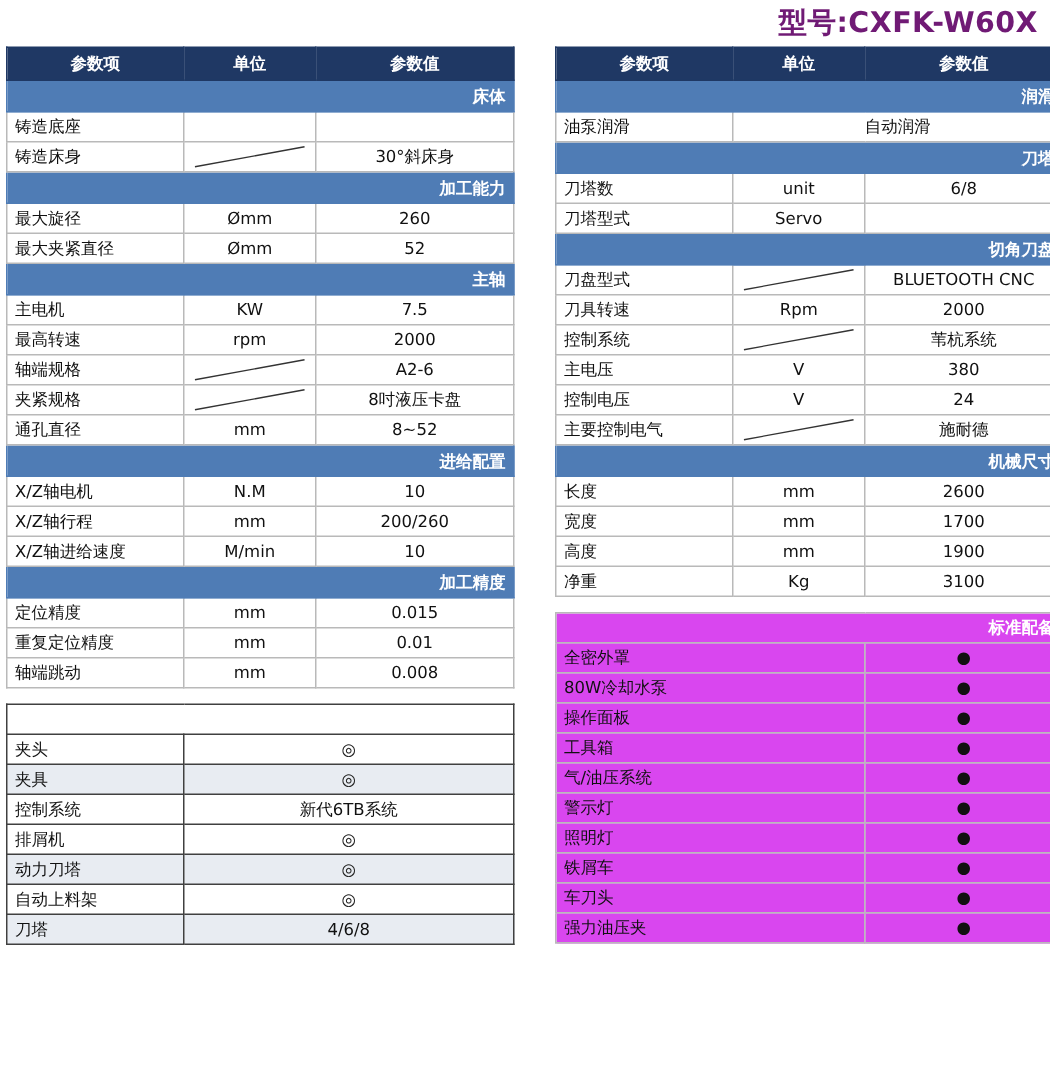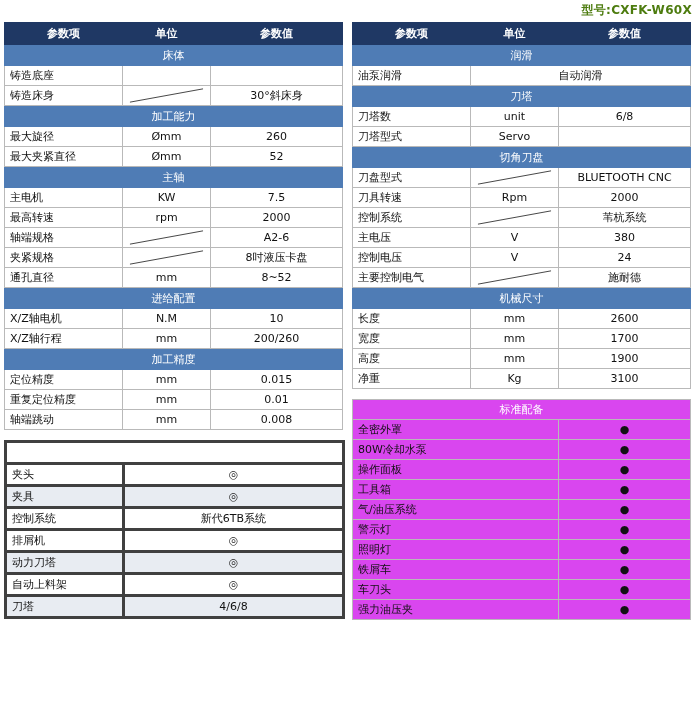--- a/index.html
+++ b/index.html
@@ -18,29 +18,29 @@
   }
   .page {
     position: relative;
     width: 700px;
     height: 726px;
     box-sizing: border-box;
     padding: 0 4px;
   }
   .title {
     text-align: right;
-    font-size: 12px;
+    font-size: 19px;
     font-weight: bold;
-    color: #4d7c0f;
+    color: #701a75;
     padding: 2px 4px 3px 0;
     letter-spacing: 0.3px;
   }
   .cols {
     display: flex;
-    gap: 10px;
+    gap: 28px;
     align-items: flex-start;
   }
   .col {
     width: 338px;
     flex: 0 0 338px;
   }
   table.spec {
     border-collapse: collapse;
     width: 100%;
     table-layout: fixed;
@@ -62,22 +62,22 @@
     background: #1f3864;
     color: #fff;
     font-weight: bold;
     text-align: center;
     height: 21px;
     border: 1px solid #1f3864;
   }
   tr.section td {
     background: #4f7cb5;
     color: #ffffff;
-    font-weight: normal;
-    text-align: center;
+    font-weight: bold;
+    text-align: right;
     height: 20px;
     border: 1px solid #4f7cb5;
   }
   td.lbl { text-align: left; }
   td.ctr { text-align: center; }
   td.shade { background: #e8ecf2; }
 
   
   td.slash {
     position: relative;
@@ -89,21 +89,21 @@
     height: 100%;
     position: absolute;
     left: 0; top: 0;
   }
 
   .gap { height: 10px; }
 
   
   table.opt { border-collapse: collapse; width: 100%; table-layout: fixed; }
   table.opt td {
-    border: 3px solid #404040;
+    border: 1px solid #404040;
     height: 19px;
     padding: 0 5px;
     font-size: 11px;
     vertical-align: middle;
     background: #fff;
   }
   table.opt td.lbl { text-align: left; width: 118px; }
   table.opt td.val { text-align: center; }
   table.opt td.shade { background: #e8ecf2; }
   .dot-small { font-size: 10px; color: #222; }
@@ -216,20 +216,25 @@
             <tr>
               <td class="lbl">X/Z轴电机</td>
               <td class="ctr">N.M</td>
               <td class="ctr">10</td>
             </tr>
             <tr>
               <td class="lbl shade">X/Z轴行程</td>
               <td class="ctr shade">mm</td>
               <td class="ctr shade">200/260</td>
             </tr>
+            <tr>
+              <td class="lbl">X/Z轴进给速度</td>
+              <td class="ctr">M/min</td>
+              <td class="ctr">10</td>
+            </tr>
             <tr class="section">
               <td colspan="3">加工精度</td>
             </tr>
             <tr>
               <td class="lbl">定位精度</td>
               <td class="ctr">mm</td>
               <td class="ctr">0.015</td>
             </tr>
             <tr>
               <td class="lbl shade">重复定位精度</td>

